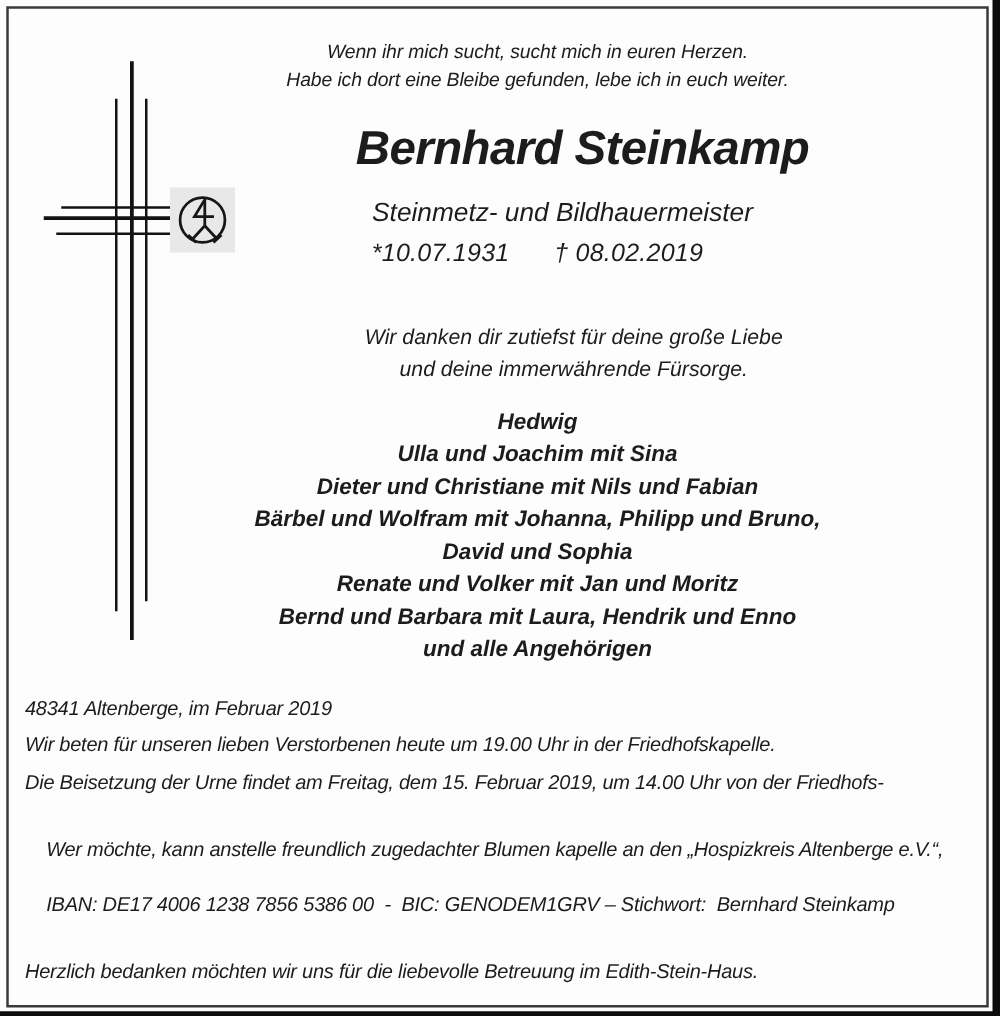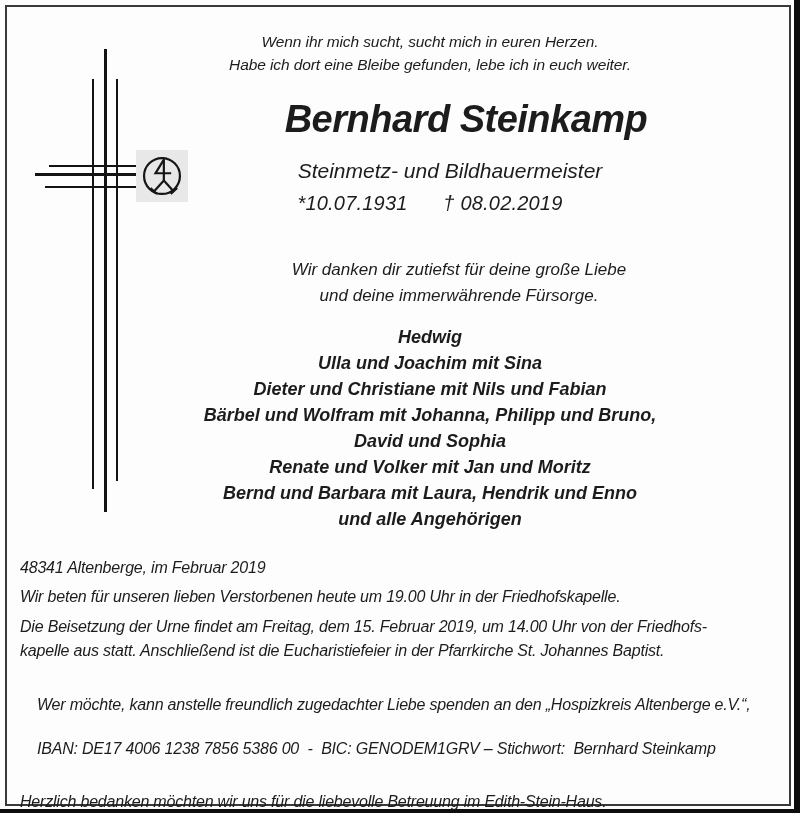--- a/index.html
+++ b/index.html
@@ -112,21 +112,20 @@
   <div>Renate und Volker mit Jan und Moritz</div>
   <div>Bernd und Barbara mit Laura, Hendrik und Enno</div>
   <div>und alle Angehörigen</div>
 </div>
 
 <div class="bottom">
   <p class="p-city">48341 Altenberge, im Februar 2019</p>
   <p class="p-prayer">Wir beten für unseren lieben Verstorbenen heute um 19.00 Uhr in der Friedhofskapelle.</p>
   <p class="p-burial">
     <span>Die Beisetzung der Urne findet am Freitag, dem 15. Februar 2019, um 14.00 Uhr von der Friedhofs-</span><br>
-    <span>kapelle aus statt. Anschließend ist die Eucharistiefeier in der Pfarrkirche St. Johannes Baptist.</span>
   </p>
   <p class="p-donation">
-    <span>Wer möchte, kann anstelle freundlich zugedachter Liebe spenden an den „Hospizkreis Altenberge e.V.“,</span><br>
+    <span>Wer möchte, kann anstelle freundlich zugedachter Blumen kapelle an den „Hospizkreis Altenberge e.V.“,</span><br>
     <span>IBAN: DE17 4006 1238 7856 5386 00  -  BIC: GENODEM1GRV – Stichwort:  Bernhard Steinkamp</span>
   </p>
   <p class="p-care">Herzlich bedanken möchten wir uns für die liebevolle Betreuung im Edith-Stein-Haus.</p>
 
 </div>
 
 </body></html>

